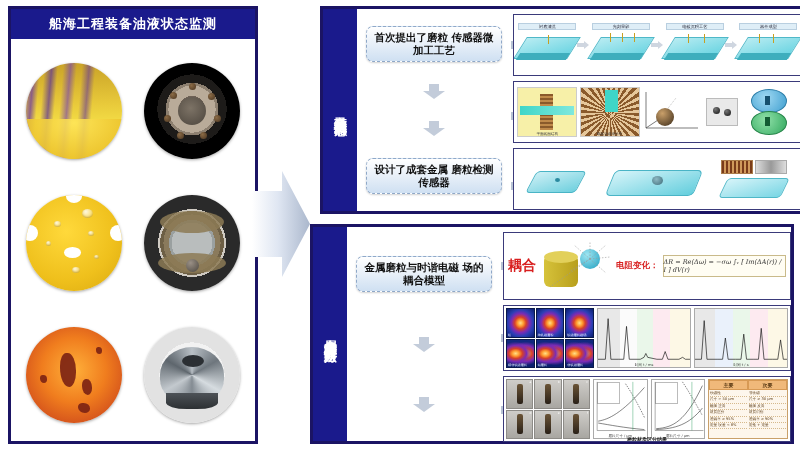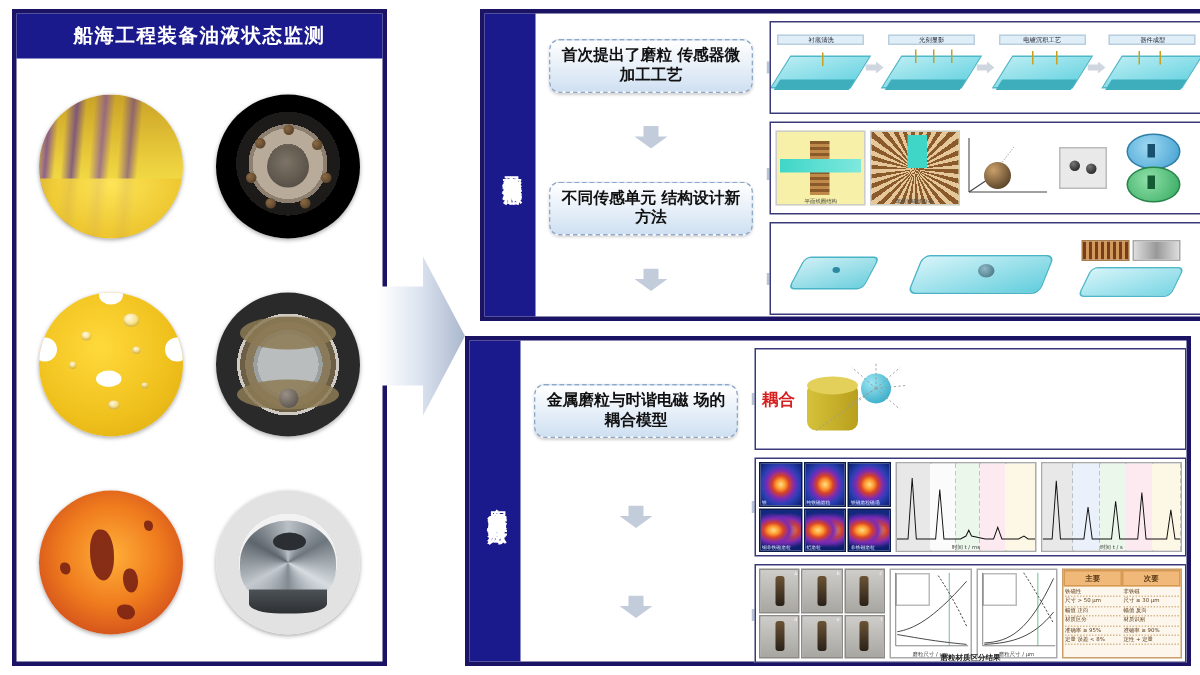--- a/index.html
+++ b/index.html
@@ -152,21 +152,21 @@
   .sensC{position:relative;width:66px;height:42px;}
   .sensC .strip{position:absolute;left:0;top:2px;width:30px;height:12px;
         background:repeating-linear-gradient(90deg,#7a3c1a 0 2px,#d09a5c 2px 4px);border:1px solid #aa7c4a;}
   .sensC .strip2{position:absolute;left:34px;top:2px;width:30px;height:12px;
         background:linear-gradient(90deg,#ddd,#999,#ddd);border:1px solid #aaa;}
   .sensC .base{position:absolute;left:2px;top:20px;width:60px;height:18px;border-radius:4px;
         background:linear-gradient(160deg,#d6f4f9,#79d6e4);transform:skewX(-26deg);border:1px solid #4fb8c8;}
 
   
   .couple{display:flex;align-items:center;width:100%;height:100%;padding:2px 4px;box-sizing:border-box;gap:4px;}
-  .cp-label{color:#d81f1f;font-weight:bold;font-size:11px;flex:0 0 auto;}
+  .cp-label{color:#d81f1f;font-weight:bold;font-size:14px;flex:0 0 auto;}
   .cp-art{position:relative;width:72px;height:50px;flex:0 0 auto;}
   .cp-art .cyl{position:absolute;left:4px;top:16px;width:34px;height:30px;
         background:linear-gradient(90deg,#d6c23a,#b89f1c);border-radius:4px 4px 6px 6px;}
   .cp-art .cyl::before{content:"";position:absolute;left:0;top:-6px;width:34px;height:12px;
         border-radius:50%;background:#e2d05a;}
   .cp-art .ball{position:absolute;left:40px;top:8px;width:20px;height:20px;border-radius:50%;
         background:radial-gradient(circle at 35% 30%,#9fe6f2,#1e9fc0);}
   .fcol{flex:1 1 auto;display:flex;flex-direction:column;gap:3px;}
   .frow{display:flex;align-items:center;gap:4px;}
   .fname{color:#d81f1f;font-weight:bold;font-size:8.5px;white-space:nowrap;}
@@ -295,25 +295,25 @@
 
   <div class="rpanel rp-top">
     <div class="vbar">高灵敏检测传感器</div>
 
     <div class="flowcol">
       <div class="fbox">首次提出了磨粒
 传感器微加工工艺</div>
       <svg class="downarr" viewBox="0 0 22 15">
         <path d="M6,0 H16 V7 H22 L11,15 L0,7 H6 Z" fill="#c3ccda"></path>
       </svg>
-      <div class="fbox">不同传感单元
-结构设计新方法</div>
       <svg class="downarr" viewBox="0 0 22 15">
         <path d="M6,0 H16 V7 H22 L11,15 L0,7 H6 Z" fill="#c3ccda"></path>
       </svg>
+      <div class="fbox">设计了成套金属
+磨粒检测传感器</div>
     </div>
 
     <svg class="rightarr" style="left:188px;top:27px" viewBox="0 0 26 18">
       <path d="M0,5 H15 V0 L26,9 L15,18 V13 H0 Z" fill="#b9c4d4"></path>
     </svg>
     <svg class="rightarr" style="left:188px;top:98px" viewBox="0 0 26 18">
       <path d="M0,5 H15 V0 L26,9 L15,18 V13 H0 Z" fill="#b9c4d4"></path>
     </svg>
     <svg class="rightarr" style="left:188px;top:168px" viewBox="0 0 26 18">
       <path d="M0,5 H15 V0 L26,9 L15,18 V13 H0 Z" fill="#b9c4d4"></path>
@@ -450,20 +450,24 @@
                 <line x1="50" y1="18" x2="70" y2="16"></line>
               <line x1="50" y1="18" x2="66" y2="32"></line>
                 <line x1="50" y1="18" x2="50" y2="0"></line>
               <line x1="50" y1="18" x2="34" y2="4"></line>
                 <line x1="50" y1="18" x2="30" y2="30"></line>
               <line x1="50" y1="18" x2="10" y2="46"></line>
             </g>
           </svg>
         </div>
         <div class="fcol">
+          <div class="frow">
+            <span class="fname">电阻变化：</span>
+            <span class="fbody">ΔR = Re(Δω) = −σω ∫ᵥ [ Im(ΔA(r)) / I ] dV(r)</span>
+          </div>
         </div>
       </div>
     </div>
 
     <div class="crow" style="top:78px;height:66px;left:190px;width:288px">
       <div class="r5">
         <div class="hmgrid">
           <div class="hm">
             <span class="tag">铁</span>
             </div>

